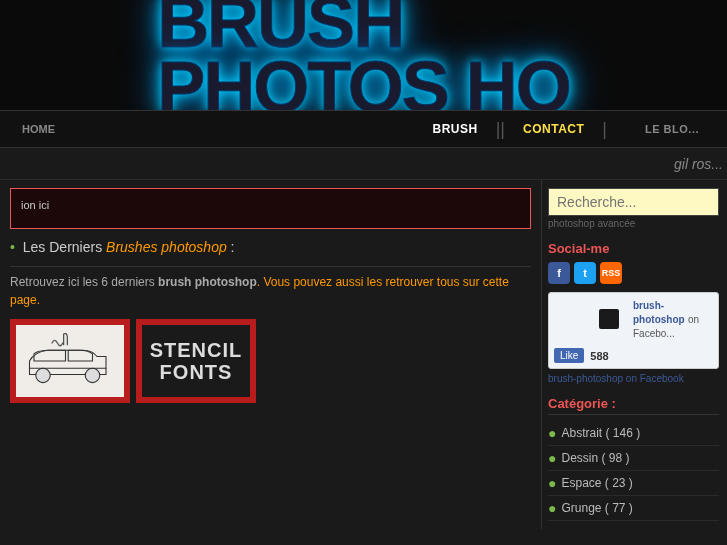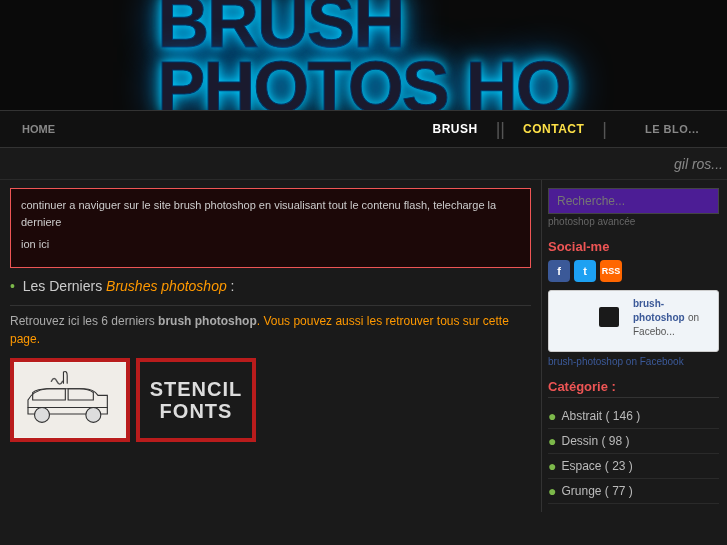--- a/index.html
+++ b/index.html
@@ -176,21 +176,21 @@
     
     .thumb-row {
       display: flex;
       gap: 6px;
       margin-top: 6px;
     }
     .thumb-item {
       width: 120px;
       height: 84px;
       background: #2a2a2a;
-      border: 4px solid #b91c1c;
+      border: 6px solid #b91c1c;
       overflow: hidden;
       position: relative;
       flex-shrink: 0;
     }
 
     
     .thumb-sketch {
       background: #f5f5f0;
       display: flex;
       align-items: center;
@@ -218,25 +218,25 @@
     .sidebar {
       width: 185px;
       flex-shrink: 0;
       padding: 8px 8px 8px 6px;
       background: #1a1a1a;
     }
 
     
     .search-box {
       width: 100%;
-      background: #4c1d95;
+      background: #fef9c3;
       border: 1px solid #444;
       color: #888;
       padding: 5px 8px;
-      font-size: 12px;
+      font-size: 14px;
       margin-bottom: 2px;
     }
     .search-advanced {
       color: #666;
       font-size: 10px;
       margin-bottom: 12px;
       display: block;
     }
 
     
@@ -379,21 +379,20 @@
 
 <div class="sub-header">
   <div class="signature">gil ros...</div>
 </div>
 
 <div class="main-layout">
 
   <div class="content-area">
 
     <div class="flash-notice">
-      <p>continuer a naviguer sur le site brush photoshop en visualisant tout le contenu flash, telecharge la derniere</p>
       <p>ion ici</p>
     </div>
 
     <div class="section-title">
       <span class="bullet">•</span>
       <span>Les Derniers </span><em>Brushes photoshop</em><span> :</span>
     </div>
 
     <p class="desc-text">
       <span>Retrouvez ici les 6 derniers </span><strong>brush photoshop</strong><a>. Vous pouvez aussi les retrouver tous sur cette page.</a>
@@ -451,20 +450,24 @@
 
     
     <div class="fb-widget">
       <div class="fb-widget-header">
         <div class="fb-avatar" style="background:#1a1a1a;"></div>
         <div>
           <span class="fb-name">brush-photoshop</span>
           <span class="fb-on">on Facebo...</span>
         </div>
       </div>
+      <div class="fb-like-row">
+        <div class="like-btn">Like</div>
+        <span class="like-count">588</span>
+      </div>
     </div>
     <a class="fb-link">brush-photoshop on Facebook</a>
 
     
     <div class="cat-section-title">Catégorie :</div>
 
     <div class="cat-item">
       <span class="cat-bullet">●</span>
       <span class="cat-label">Abstrait ( 146 )</span>
     </div>

